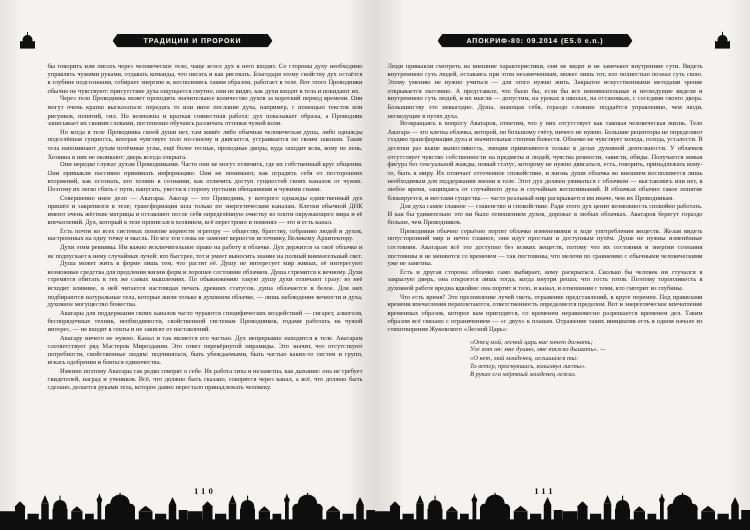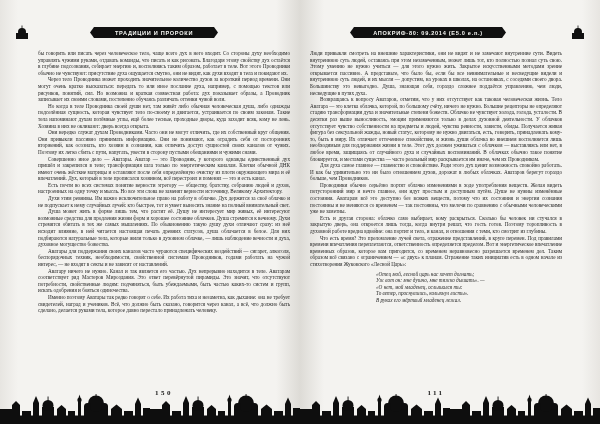--- a/index.html
+++ b/index.html
@@ -91,21 +91,21 @@
     <div class="poem-gap"></div>
     <div>
         <p class="poem-line">«Отец мой, лесной царь нас хочет догнать;</p>
         <p class="poem-line">Уж вот он: мне душно, мне тяжко дышать». —</p>
         <p class="poem-line">«О нет, мой младенец, ослышался ты:</p>
         <p class="poem-line">То ветер, проснувшись, колыхнул листы».</p>
         <p class="poem-line">В руках его мёртвый младенец лежал.</p>
       </div>
   </div>
 
-  <div class="pagenum pagenum-left">150</div>
+  <div class="pagenum pagenum-left">110</div>
   <div class="pagenum pagenum-right">111</div>
 
   <svg class="skyline" width="600" height="30" viewBox="0 0 600 30">
     <defs>
       <g id="skyblock" fill="#0e0e0e">
         <rect x="0" y="15" width="12" height="7"></rect>
         <polygon points="12,22 12,11 16,7 20,11 20,22"></polygon>
         <rect x="22" y="17" width="9" height="5"></rect>
         <rect x="33" y="9" width="6" height="13"></rect>
         <polygon points="33,9 39,9 36,2"></polygon>

